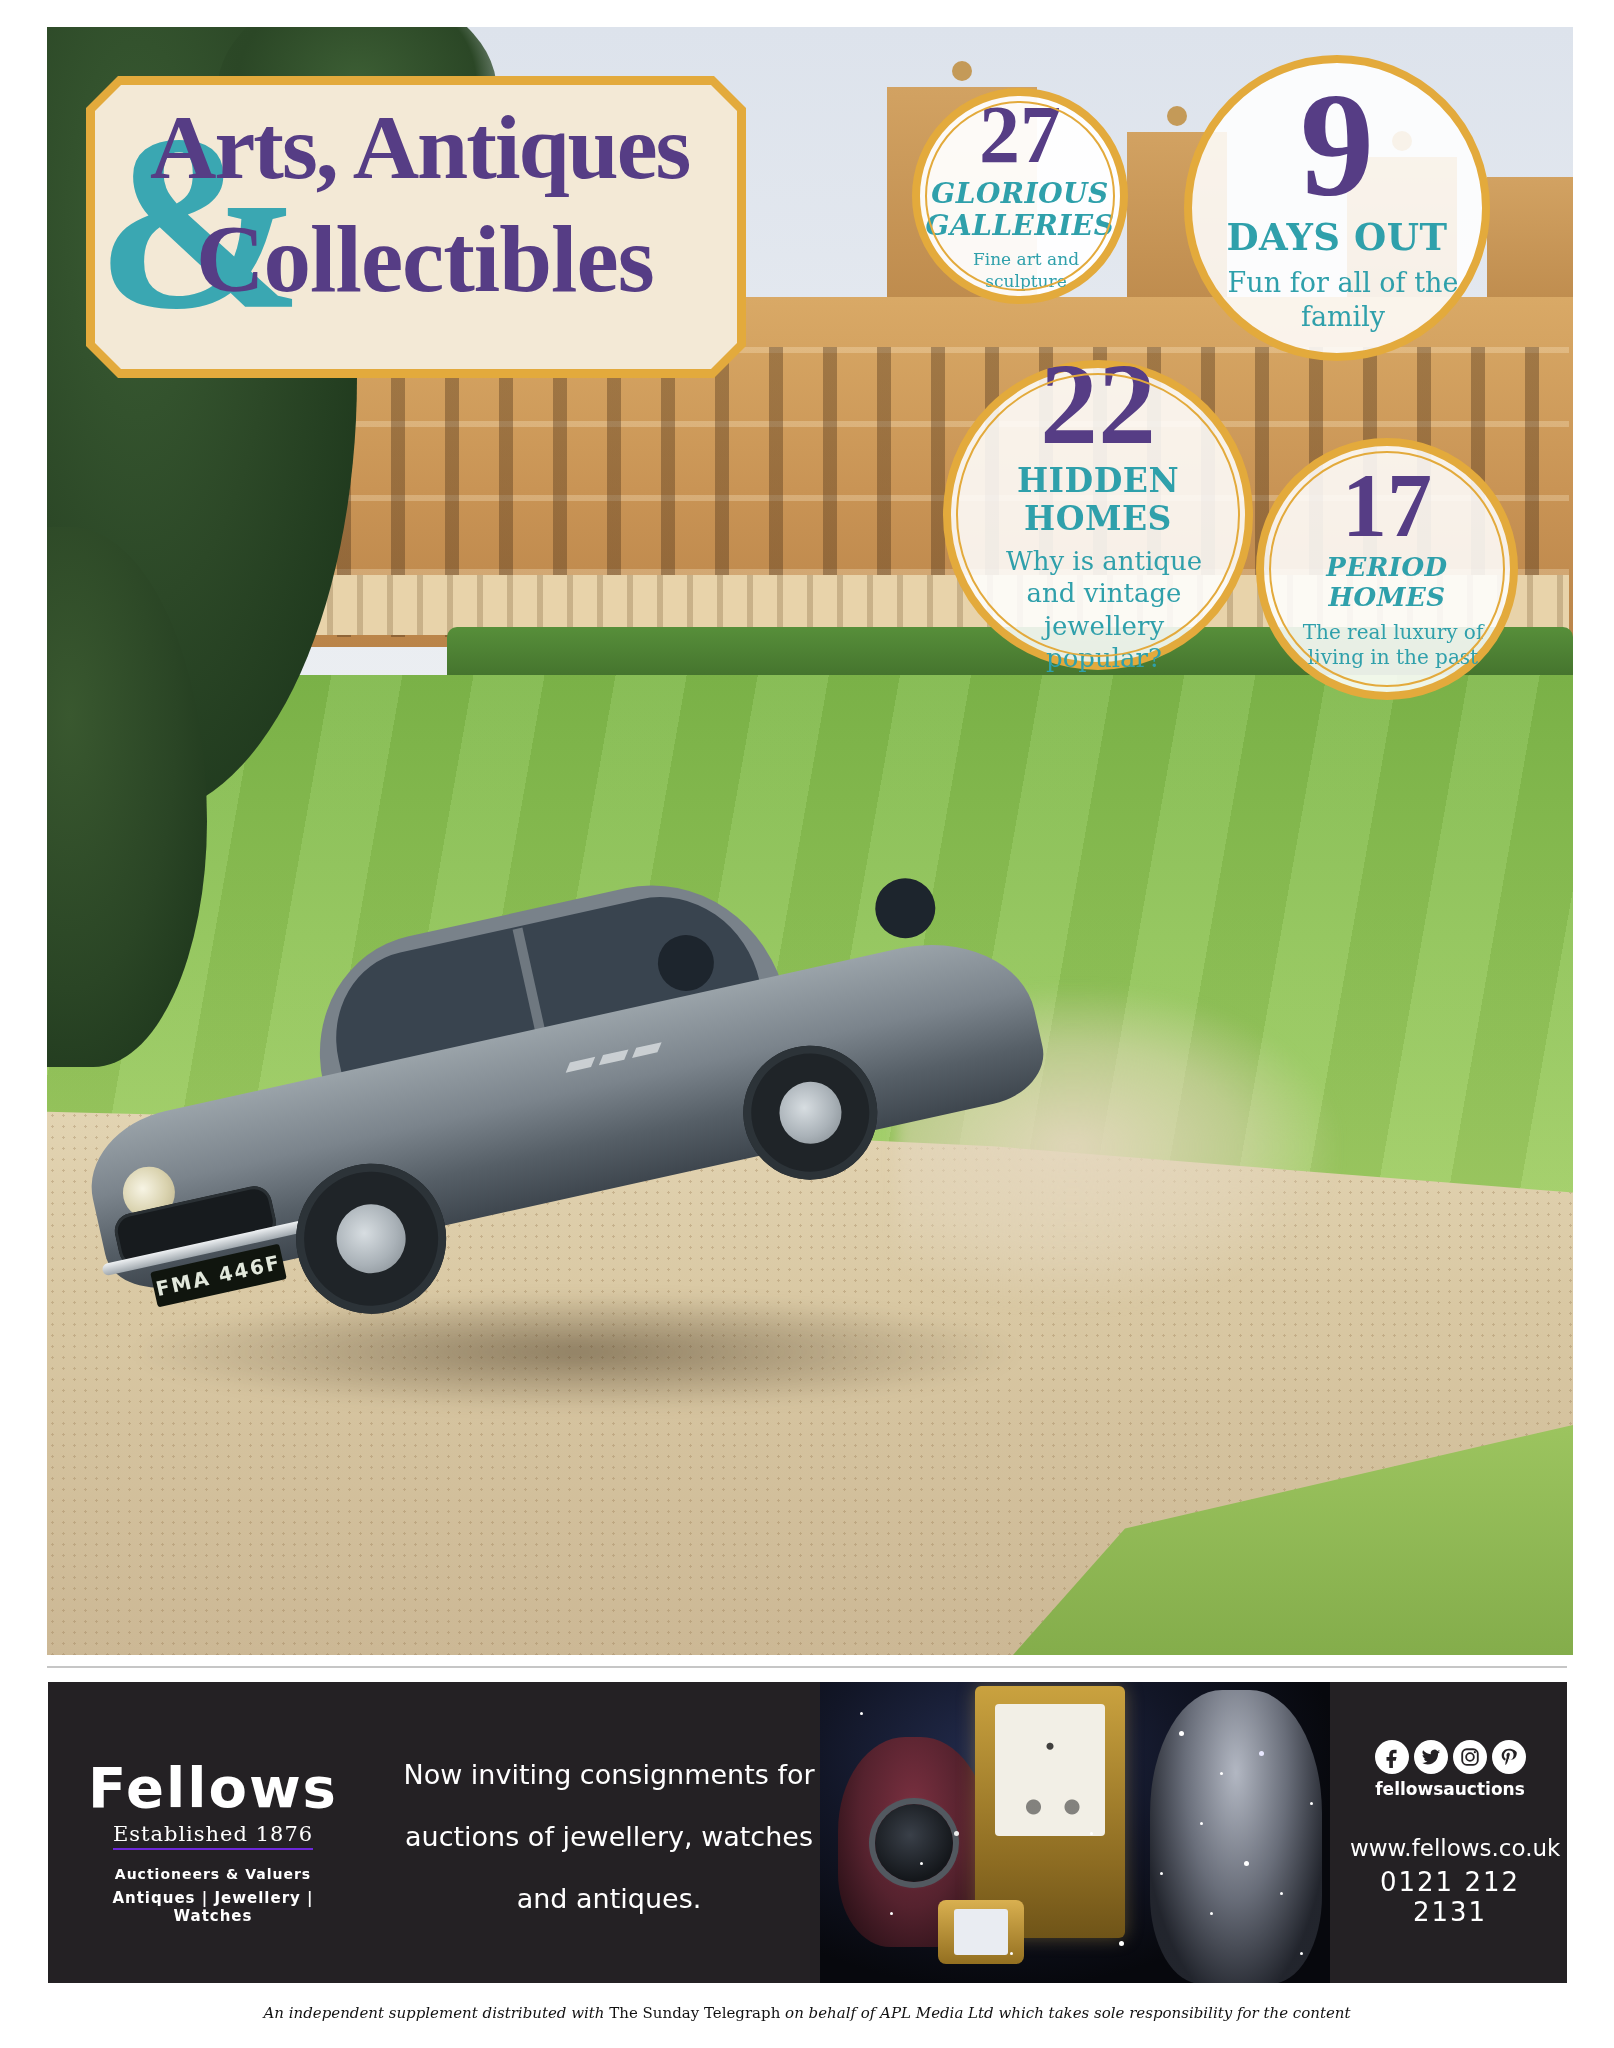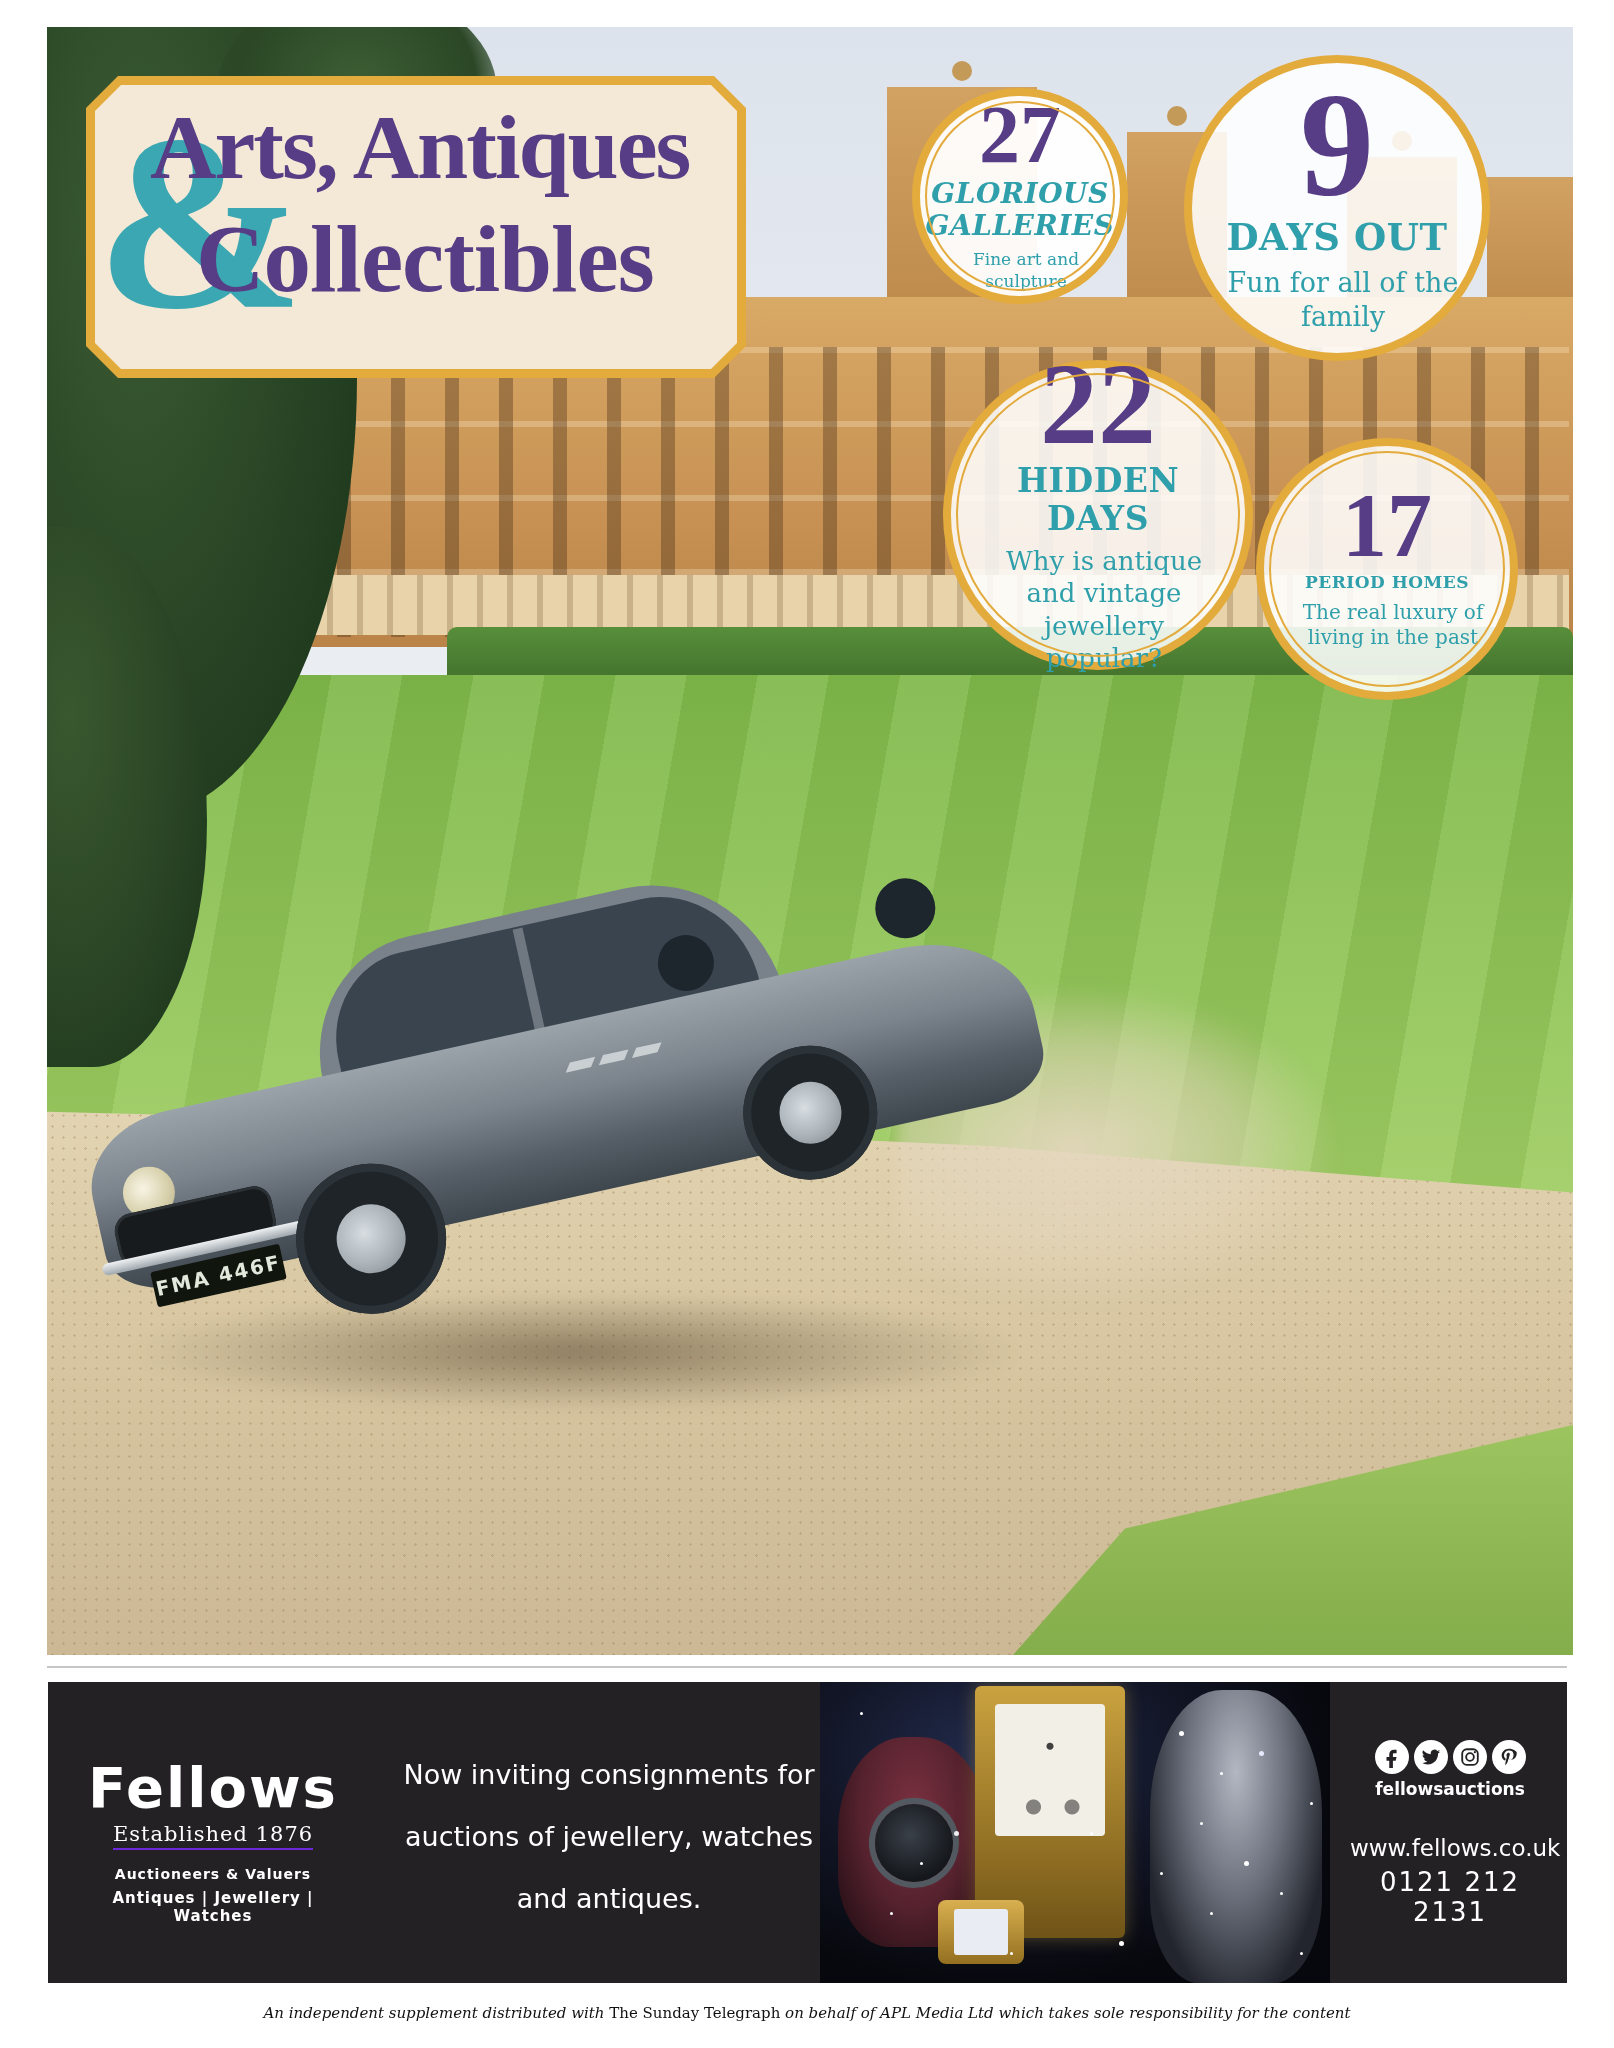--- a/index.html
+++ b/index.html
@@ -101,21 +101,21 @@
   .badge-title{font-family:"DejaVu Serif",serif;font-weight:bold;color:#2fa0ab;line-height:1.15;
         margin-top:8px;letter-spacing:.5px;}
   .badge-sub{font-family:"DejaVu Serif",serif;color:#2fa0ab;line-height:1.25;margin-top:7px;margin-left:12px;}
   .b27{left:912px;top:88px;width:216px;height:216px;background:rgba(255,255,255,.95);padding:0 16px;}
   .b27 .badge-number{font-size:82px;} .b27 .badge-title{font-size:28px;font-style:italic;} .b27 .badge-sub{font-size:17px;}
   .b9{left:1184px;top:55px;width:306px;height:306px;}
   .b9 .badge-number{font-size:148px;} .b9 .badge-title{font-size:37px;} .b9 .badge-sub{font-size:27px;}
   .b22{left:943px;top:360px;width:310px;height:310px;padding:0 24px;}
   .b22 .badge-number{font-size:116px;} .b22 .badge-title{font-size:33px;} .b22 .badge-sub{font-size:26px;}
   .b17{left:1256px;top:438px;width:262px;height:262px;padding:0 20px;}
-  .b17 .badge-number{font-size:90px;} .b17 .badge-title{font-size:17px;} .b17 .badge-sub{font-size:20px;}
+  .b17 .badge-number{font-size:90px;} .b17 .badge-title{font-size:26px;font-style:italic;} .b17 .badge-sub{font-size:20px;}
   .b43{left:980px;top:696px;width:368px;height:368px;}
   .b43 .badge-number{font-size:148px;} .b43 .badge-title{font-size:38px;letter-spacing:1px;}
   .b43 svg{margin-top:12px;}
 
   
   .divider{position:absolute;left:47px;top:1666px;width:1520px;height:2px;background:#c6c6c6;}
   .ad{position:absolute;left:48px;top:1682px;width:1519px;height:301px;background:#242124;
         color:#ffffff;font-family:"DejaVu Sans",sans-serif;z-index:5;overflow:hidden;}
   .ad-brand{position:absolute;left:40px;top:78px;width:250px;text-align:center;}
   .brand-name{font-size:56px;font-weight:bold;letter-spacing:2px;line-height:1;}
@@ -240,21 +240,21 @@
   </div>
 
   <div class="badge b9">
     <div class="badge-number">9</div>
     <div class="badge-title">DAYS OUT</div>
     <div class="badge-sub">Fun for all of the family</div>
   </div>
 
   <div class="badge double b22">
     <div class="badge-number">22</div>
-    <div class="badge-title">HIDDEN DAYS</div>
+    <div class="badge-title">HIDDEN HOMES</div>
     <div class="badge-sub">Why is antique and vintage jewellery popular?</div>
   </div>
 
   <div class="badge double b17">
     <div class="badge-number">17</div>
     <div class="badge-title">PERIOD HOMES</div>
     <div class="badge-sub">The real luxury of living in the past</div>
   </div>
 
 

